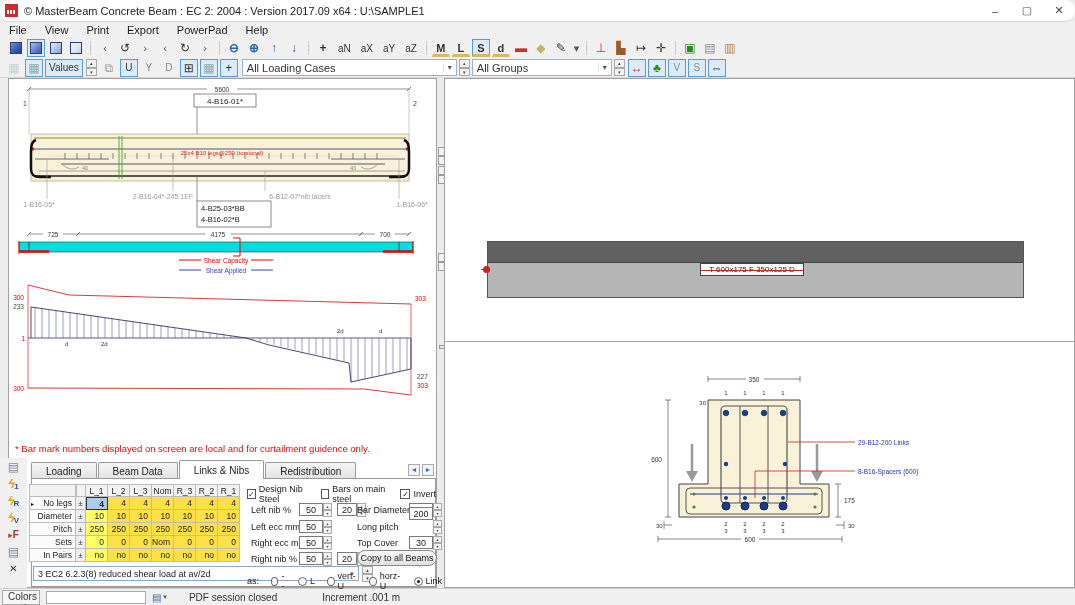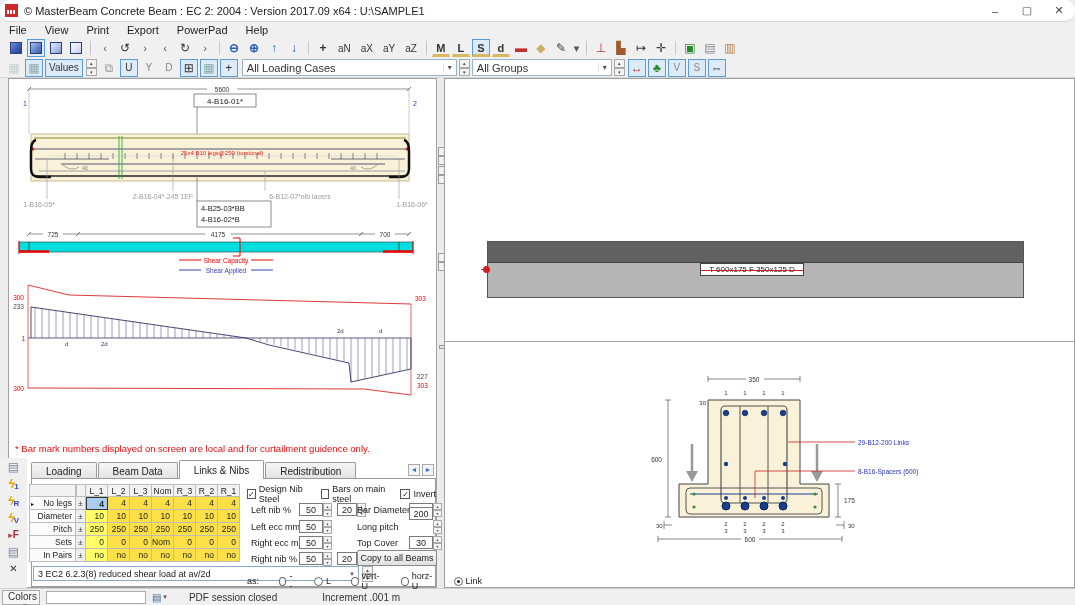--- a/index.html
+++ b/index.html
@@ -96,22 +96,22 @@
   .shear-spin span { flex:1; border:1px solid #aaa; background:#f3f3f3; font-size:5px; line-height:6px; text-align:center; color:#444; }
 
   
   .cb-row { position:absolute; top:405px; left:238px; display:flex; gap:7px; z-index:3; font-size:9px; color:#222; }
   .cb { display:flex; align-items:center; gap:3px; }
   .cbbox { width:10px; height:10px; border:1px solid #555; background:#fff; font-size:8px; line-height:9px; text-align:center; color:#222; }
   .f-label { position:absolute; font-size:9px; color:#222; z-index:3; }
   .f-input { position:absolute; width:24px; height:13px; border:1px solid #7a7a7a; background:#fff; font-size:9px; color:#222; text-align:center; line-height:12px; z-index:3; }
   .f-spin { position:absolute; width:9px; height:13px; display:flex; flex-direction:column; z-index:3; }
   .f-spin span { flex:1; border:1px solid #aaa; background:#f3f3f3; font-size:4px; line-height:5px; text-align:center; color:#444; }
-  .copy-btn { position:absolute; left:348px; top:471px; width:80px; height:16px; background:linear-gradient(#f8f8f8,#e0e0e0); border:1px solid #8a8a8a; border-radius:2px; font-size:9px; color:#222; text-align:center; line-height:14px; z-index:3; }
-  .radio-row { position:absolute; left:238px; top:492px; display:flex; align-items:center; gap:20px; font-size:9px; color:#222; z-index:3; }
+  .copy-btn { position:absolute; left:348px; top:471px; width:80px; height:16px; background:linear-gradient(#f8f8f8,#e0e0e0); border:1px solid #8a8a8a; border-radius:8px; font-size:9px; color:#222; text-align:center; line-height:14px; z-index:3; }
+  .radio-row { position:absolute; left:238px; top:492px; display:flex; align-items:center; gap:12px; font-size:9px; color:#222; z-index:3; }
   .radio { display:flex; align-items:center; gap:3px; }
   .rdot { width:9px; height:9px; border:1px solid #666; border-radius:50%; background:#fff; position:relative; }
   .rdot.on:after { content:""; position:absolute; left:2px; top:2px; width:3px; height:3px; border-radius:50%; background:#222; }
 
   
   .statusbar { position:absolute; left:0; top:588px; width:1075px; height:17px; background:#f0f0f0; border-top:1px solid #d0d0d0; display:flex; align-items:center; font-size:10px; color:#333; }
   .status-combo { display:flex; align-items:center; height:15px; border:1px solid #aaa; background:#f6f6f6; margin-left:2px; padding:0 2px 0 5px;flex-direction:column; }
   .status-combo .carr { font-size:7px; color:#555; margin-left:5px; }
   .status-field { width:100px; height:13px; background:#fff; border:1px solid #aaa; margin-left:6px; }
   .status-print { display:flex; align-items:center; margin-left:6px; color:#4a6a9a; }

